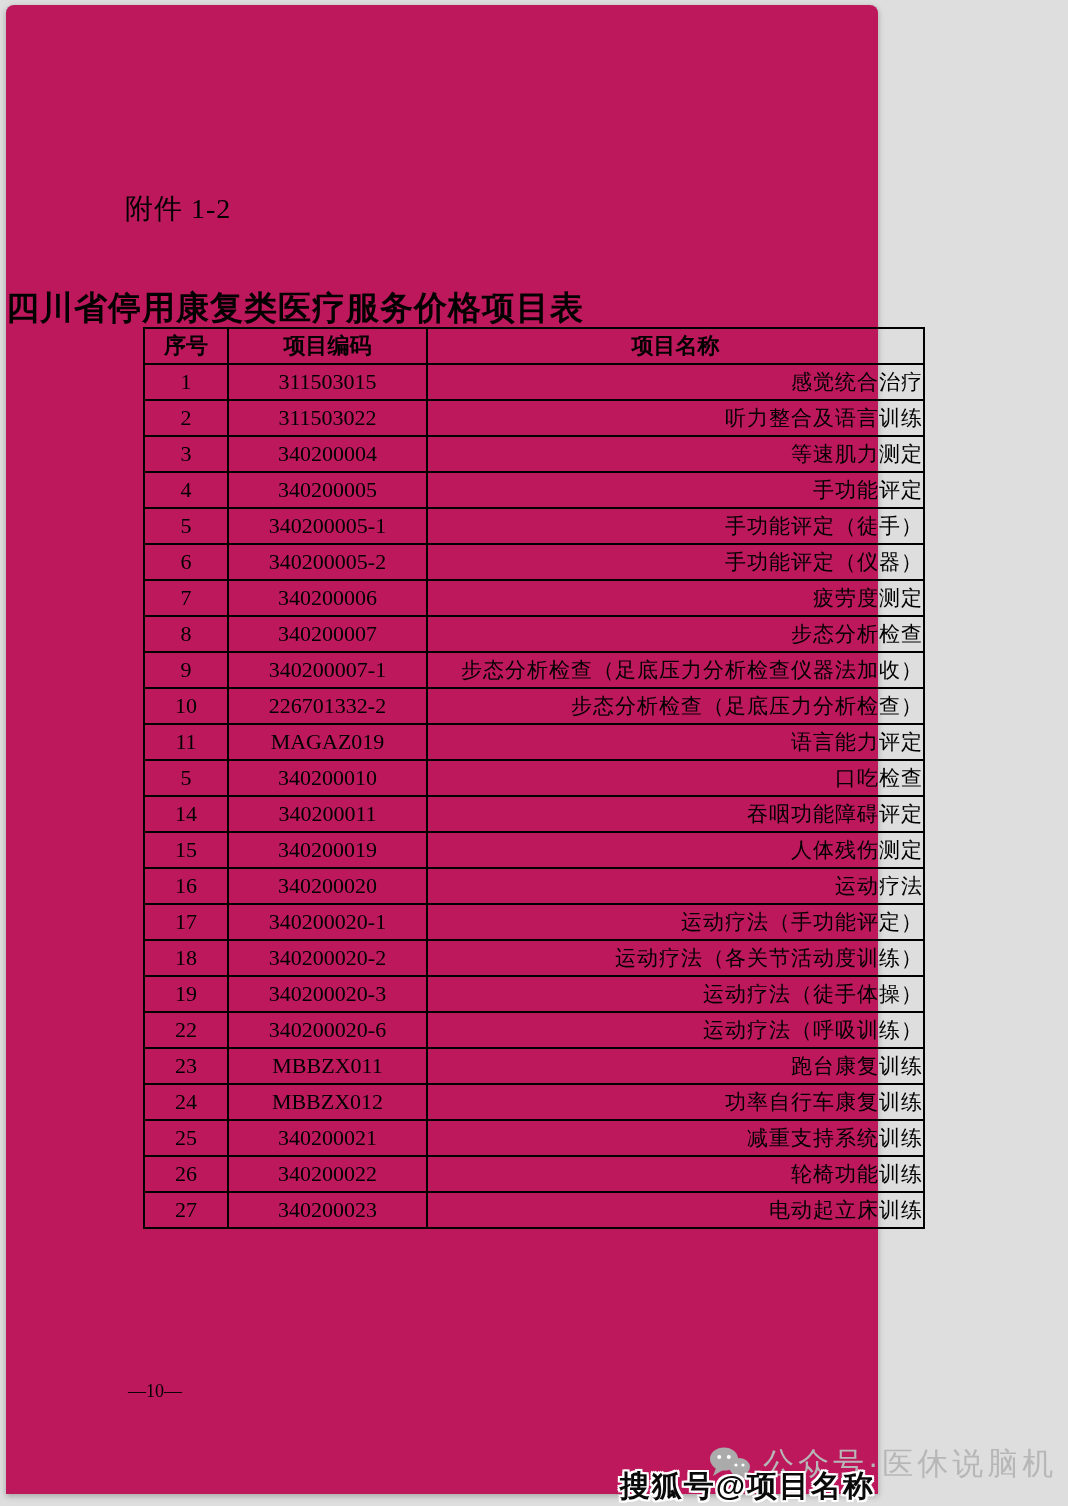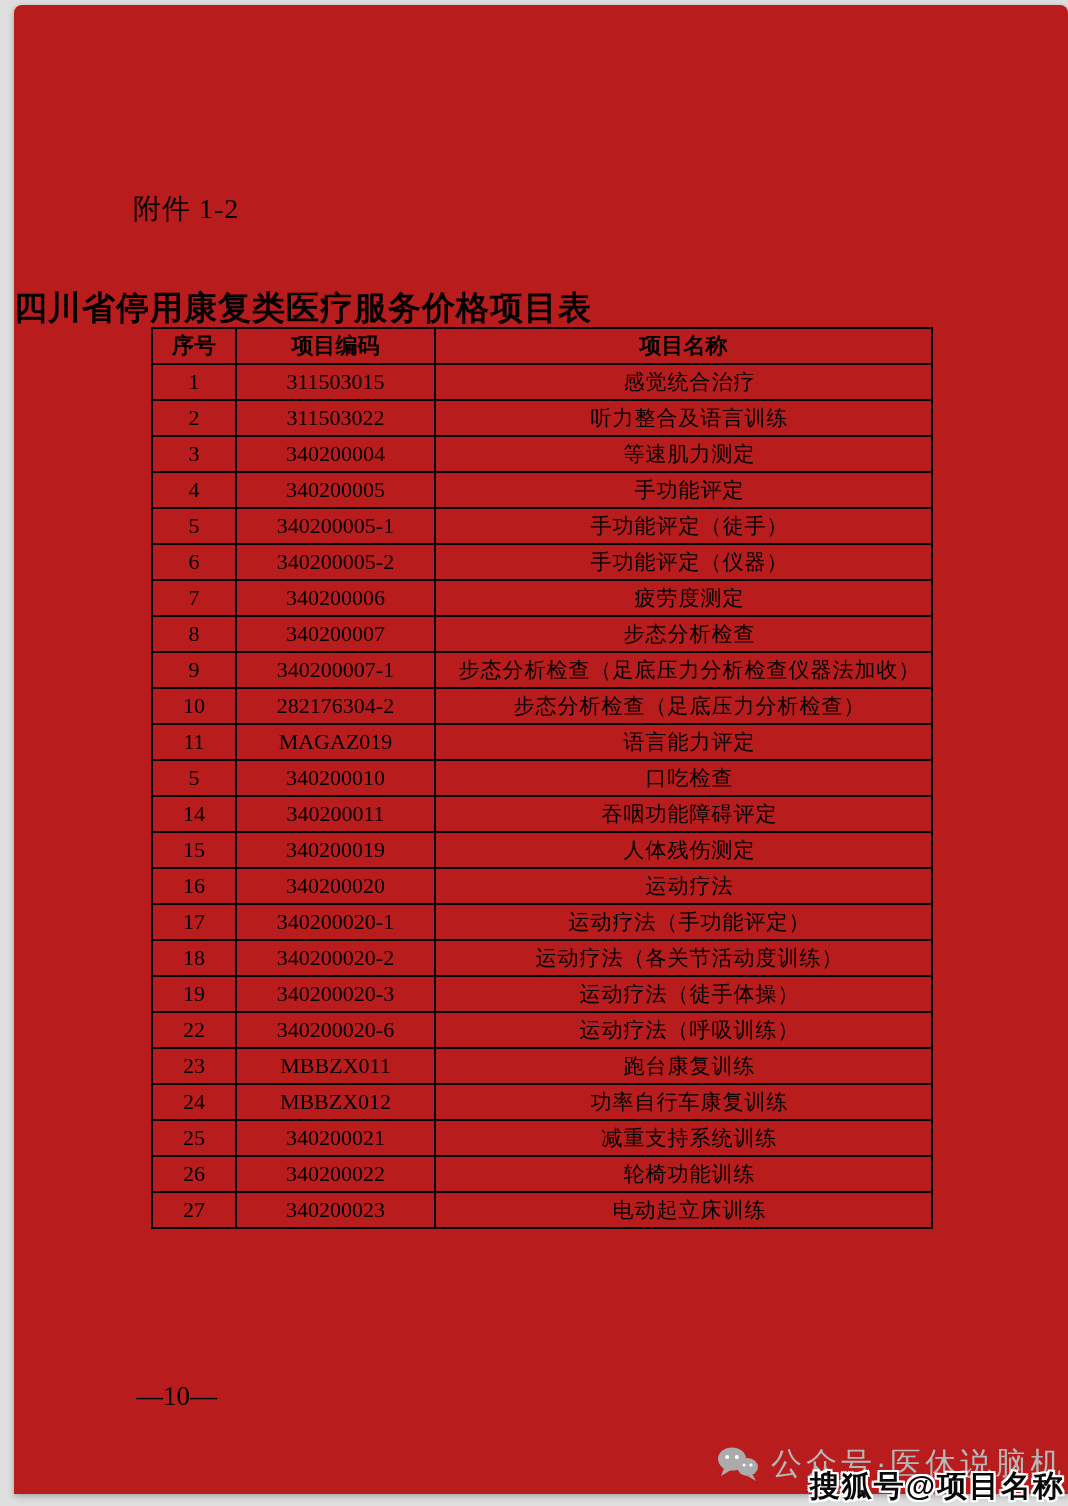--- a/index.html
+++ b/index.html
@@ -10,26 +10,25 @@
     height: 1506px;
     background: #dedede;
     overflow: hidden;
     font-family: "Liberation Serif", serif;
     color: #000;
   }
   .page {
     position: absolute;
     left: 6px;
     top: 5px;
-    width: 1054px;
+    width: 872px;
     height: 1489px;
-    background: #b91c1c;
+    background: #be185d;
     border-radius: 8px 8px 0 0;
     box-shadow: 0 2px 6px rgba(0,0,0,0.28);
-    margin-left: 8px;
   }
   .attachment-label {
     position: absolute;
     left: 119px;
     top: 185px;
     font-size: 28px;
     letter-spacing: 1px;
   }
   .doc-title {
     position: absolute;
@@ -64,29 +63,29 @@
   .items-table td {
     font-size: 21px;
   }
   .items-table td:nth-child(1),
   .items-table td:nth-child(2) {
     text-align: center;
     font-family: "Liberation Serif", serif;
     font-size: 22px;
   }
   .items-table td:nth-child(3) {
-    text-align: center;
+    text-align: right;
     padding-left: 12px;
     letter-spacing: 1px;
   }
   .page-number {
     position: absolute;
     left: 122px;
     top: 1376px;
-    font-size: 27px;
+    font-size: 18px;
   }
   .watermark-wechat {
     position: absolute;
     left: 703px;
     top: 1438px;
     display: flex;
     align-items: center;
     gap: 12px;
     white-space: nowrap;
     font-family: "Liberation Sans", sans-serif;
@@ -174,21 +173,21 @@
             <td>340200007</td>
             <td>步态分析检查</td>
           </tr>
           <tr>
             <td>9</td>
             <td>340200007-1</td>
             <td>步态分析检查（足底压力分析检查仪器法加收）</td>
           </tr>
           <tr>
             <td>10</td>
-            <td>282176304-2</td>
+            <td>226701332-2</td>
             <td>步态分析检查（足底压力分析检查）</td>
           </tr>
           <tr>
             <td>11</td>
             <td>MAGAZ019</td>
             <td>语言能力评定</td>
           </tr>
           <tr>
             <td>5</td>
             <td>340200010</td>

